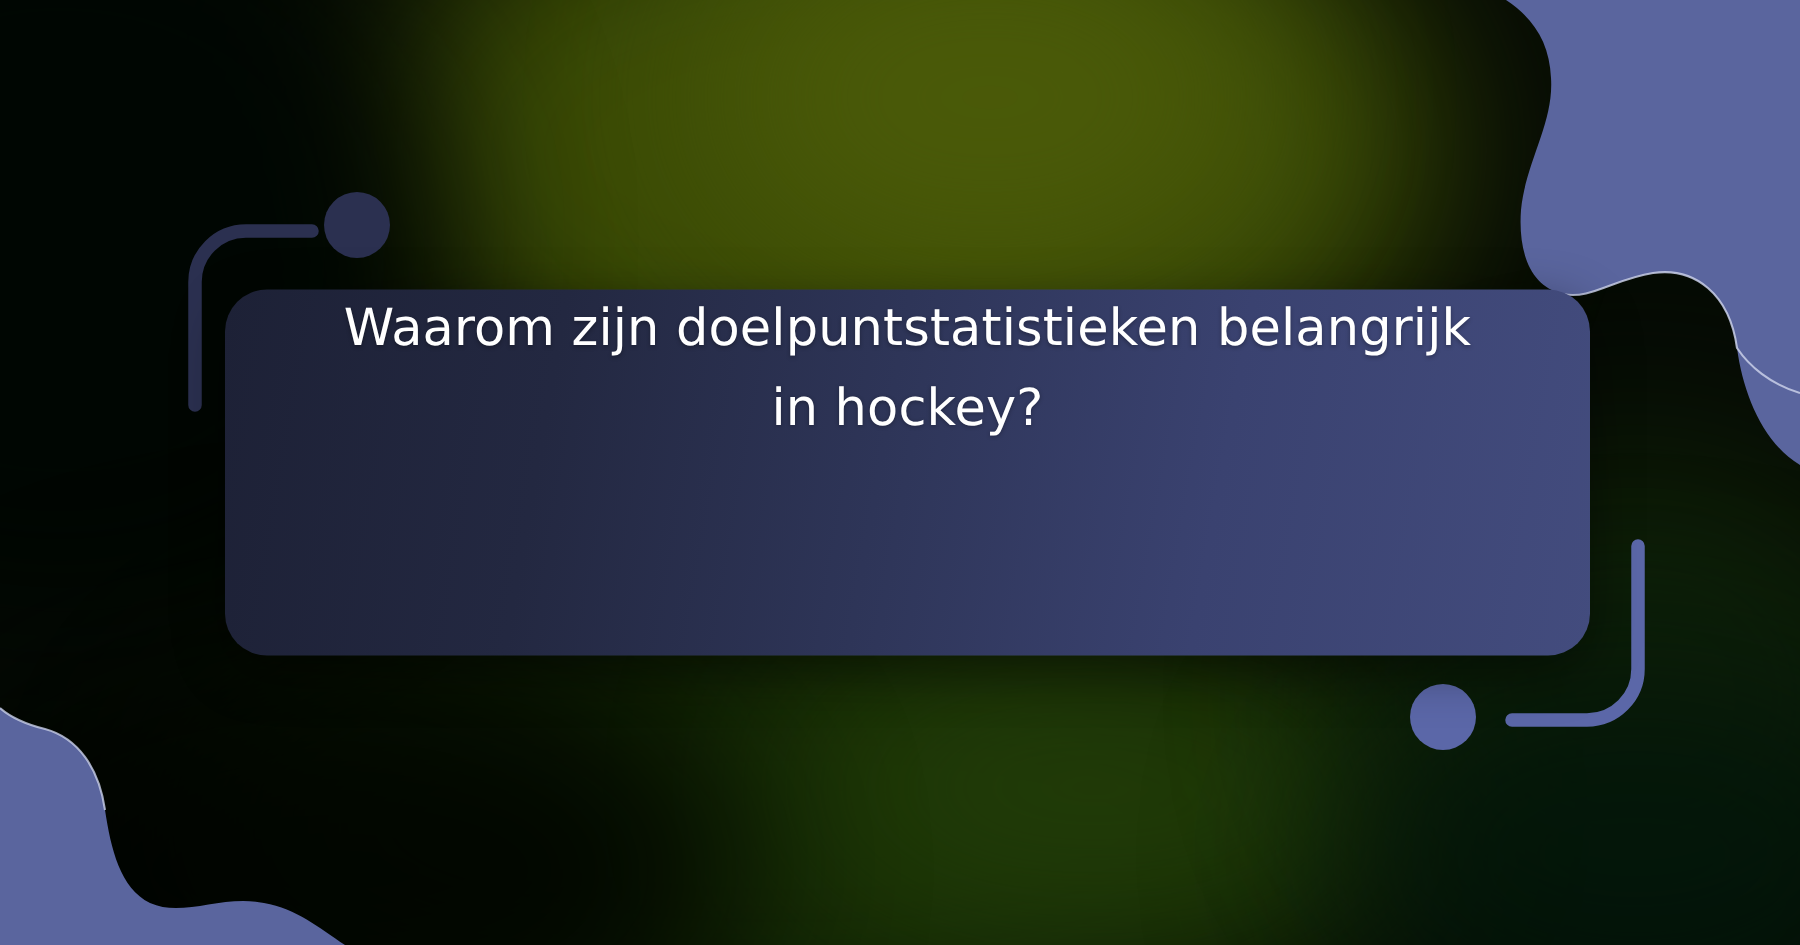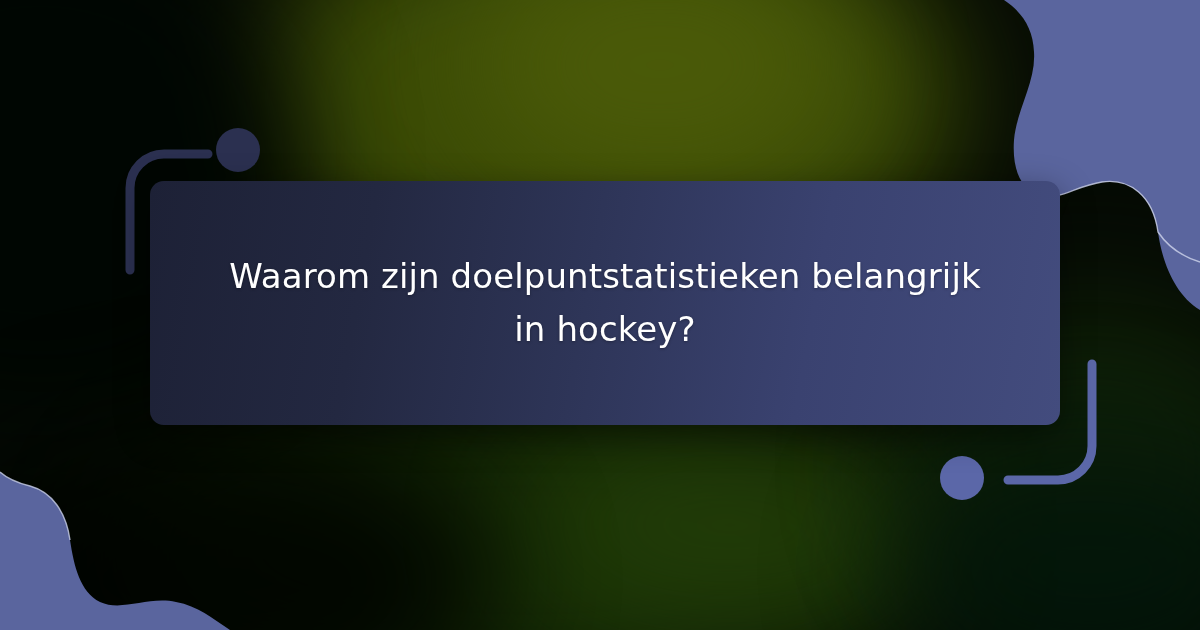--- a/index.html
+++ b/index.html
@@ -89,33 +89,32 @@
     position: absolute;
     pointer-events: none;
   }
   .deco-tl { left: 96px; top: 128px; }
   .deco-br { left: 930px; top: 350px; }
 
   
   .quote-card {
     position: absolute;
     left: 150px;
-    top: 181px;
+    top: 193px;
     width: 910px;
     height: 244px;
-    border-radius: 14px;
+    border-radius: 28px;
     background: linear-gradient(100deg,
                 #1d2136 0%,
                 #232841 24%,
                 #2e3558 48%,
                 #3a4270 72%,
                 #434c7e 100%);
     box-shadow: 0 10px 34px rgba(0,0,0,0.42);
     display: flex;
-    align-items: center;
     justify-content: center;
     box-sizing: border-box;
     padding: 0 52px;
   }
   .quote-text {
     color: #ffffff;
     font-size: 34px;
     line-height: 1.55;
     font-weight: 400;
     text-align: center;

